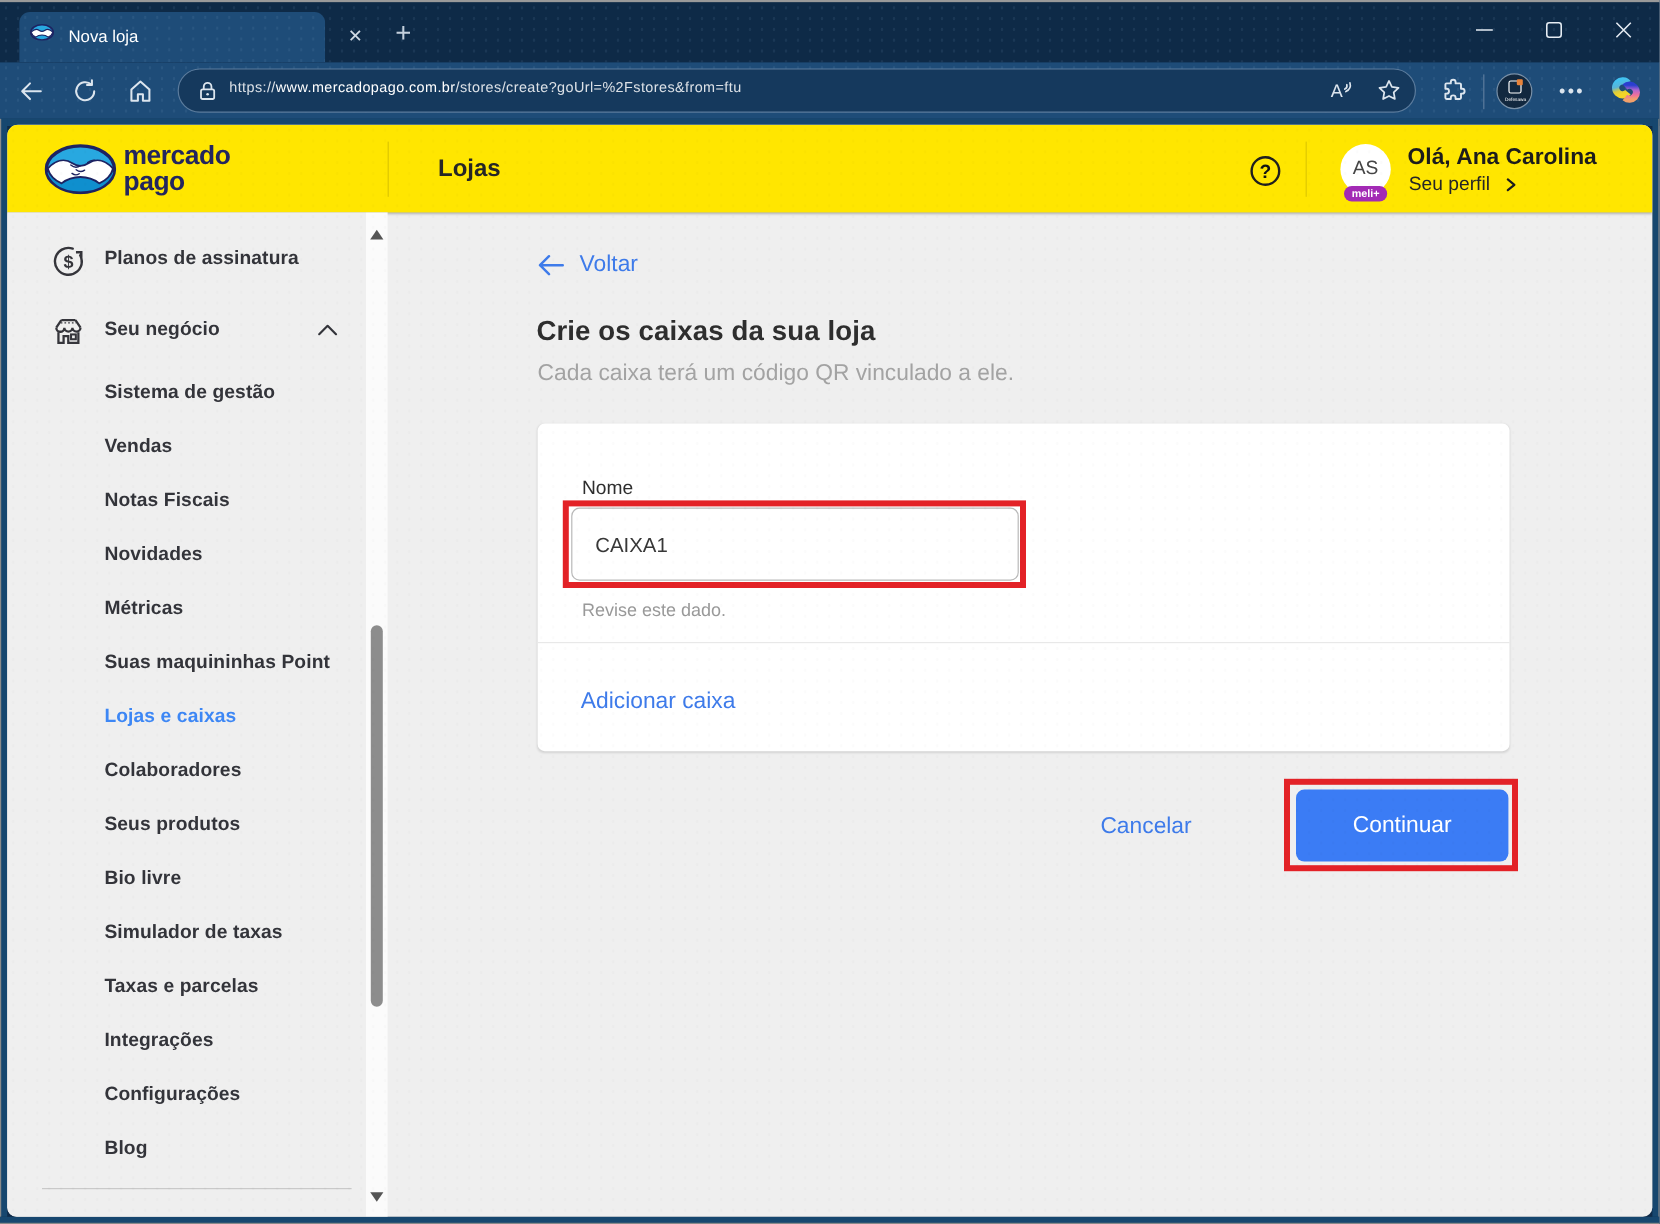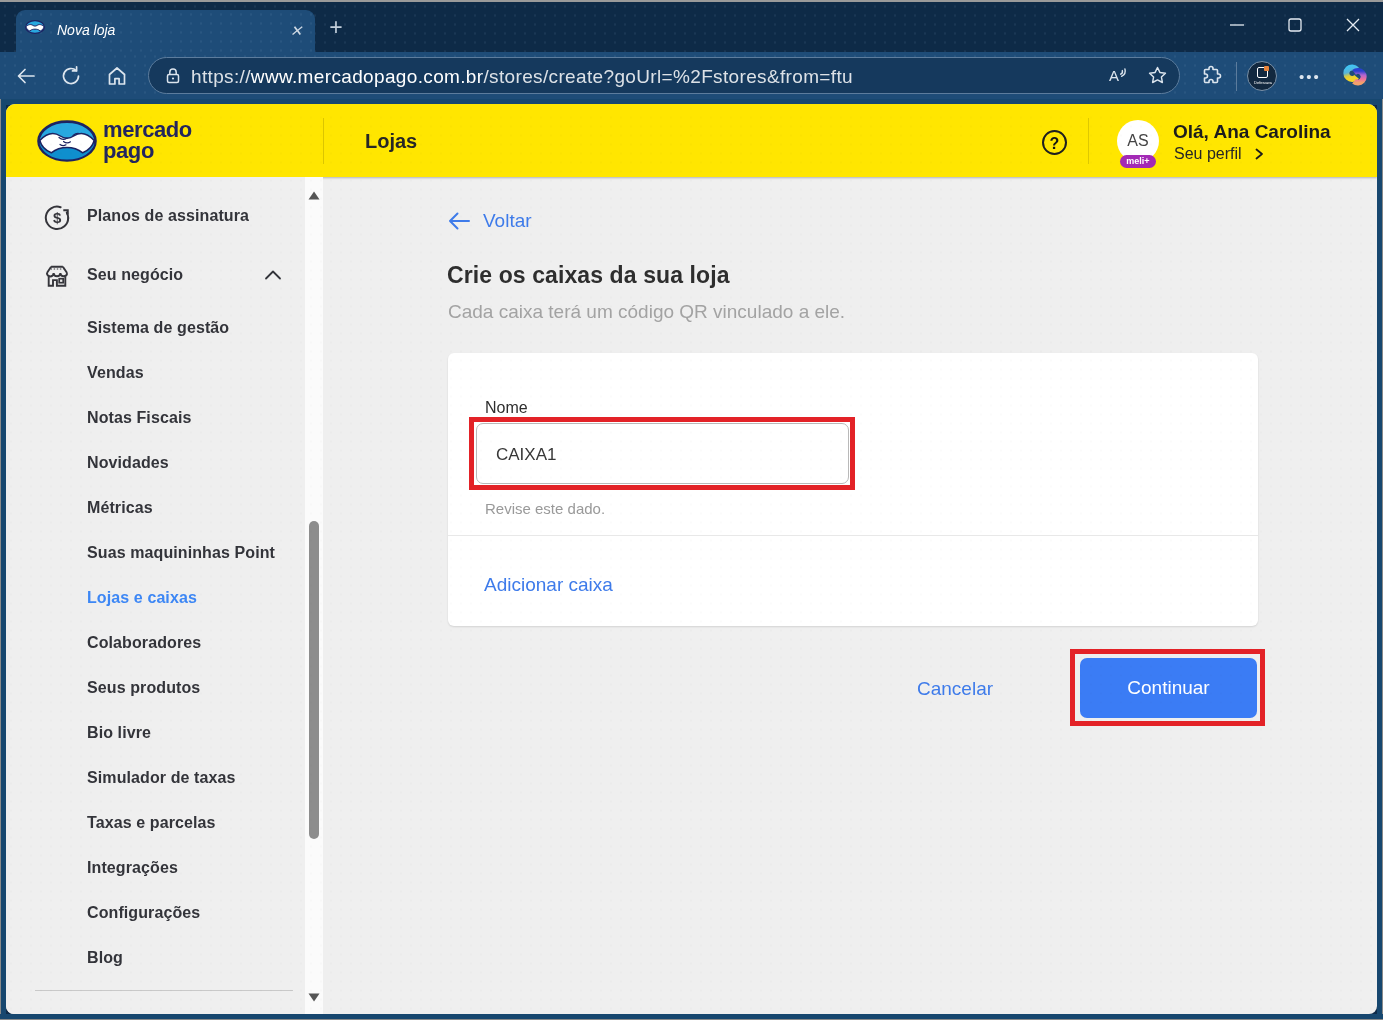--- a/index.html
+++ b/index.html
@@ -5,29 +5,29 @@
   * { margin:0; padding:0; box-sizing:border-box; }
   html,body { width:1383px; height:1020px; overflow:hidden; }
   body { font-family:"Liberation Sans", sans-serif; position:relative; background:#0f2b49; }
   .abs { position:absolute; }
 
   
   #topline { left:0; top:0; width:1383px; height:2px; background:#9a9a9a; }
   #titlebar { left:0; top:2px; width:1383px; height:50px; background-color:#0e2a47; }
   #toolbar { left:0; top:52px; width:1383px; height:47px; background-color:#1e4c78; }
   .dots { background-image: radial-gradient(circle, rgba(130,165,200,0.11) 1px, transparent 1.3px); background-size:10px 9px; }
-  #tab { left:16px; top:10px; width:299px; height:42px; background-color:#1e4c78; border-radius:9px 9px 0 0;font-style:italic; }
+  #tab { left:16px; top:10px; width:255px; height:42px; background-color:#1e4c78; border-radius:9px 9px 0 0; }
   #tab .title { position:absolute; left:41px; top:12px; color:#fff; font-size:14px; }
   #tabclose { position:absolute; left:270px; top:11px; width:20px; height:20px; color:#cfd9e4; font-size:15px; text-align:center; line-height:20px; }
   #newtab { left:325px; top:16px; width:22px; height:22px; color:#c3cfdc; font-size:23px; font-weight:300; text-align:center; line-height:22px; }
 
   .winbtn { top:14px; width:22px; height:22px; color:#e6ecf3; }
 
   #urlpill { left:148px; top:57px; width:1032px; height:37px; border-radius:19px; background:#15395d; border:1px solid #5c7c9d; }
-  #urltext { position:absolute; left:42px; top:8px; font-size:19px; letter-spacing:0.35px; color:#fff; white-space:nowrap; }
+  #urltext { position:absolute; left:42px; top:8px; font-size:12px; letter-spacing:0.35px; color:#fff; white-space:nowrap; }
 
   
   #frameL { left:0; top:99px; width:6px; height:915px; background:#17476f; border-left:1px solid #8a8a8a; }
   #frameR { left:1377px; top:99px; width:6px; height:915px; background:#17476f; border-right:1px solid #8a8a8a; }
   #frameB { left:0; top:1014px; width:1383px; height:6px; background:#17476f; border-bottom:1px solid #8a8a8a; }
   #frameT { left:0; top:99px; width:1383px; height:6px; background:#17476f; }
 
   
   #page { left:6px; top:104px; width:1371px; height:910px; background:#efefef; border-radius:9px 9px 8px 8px; overflow:hidden; }
   

